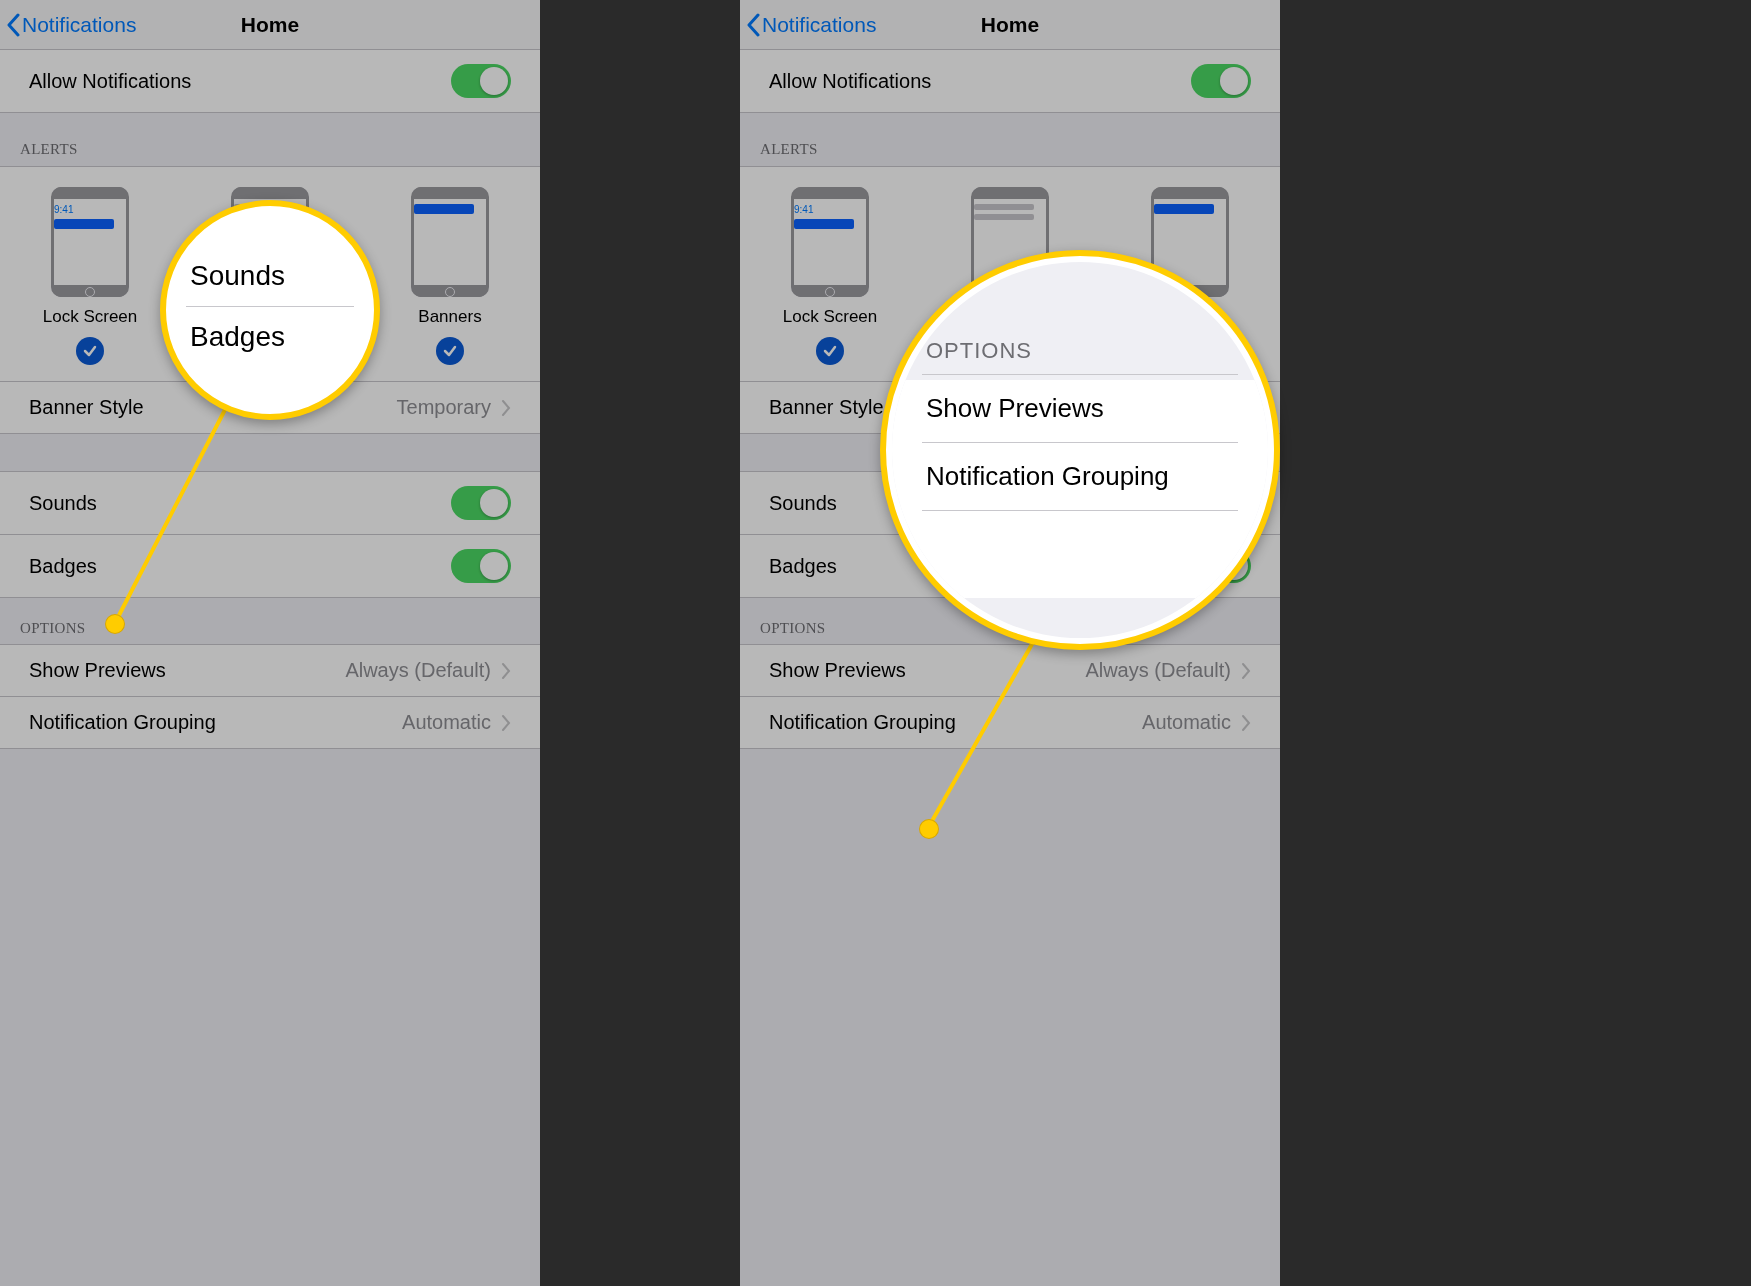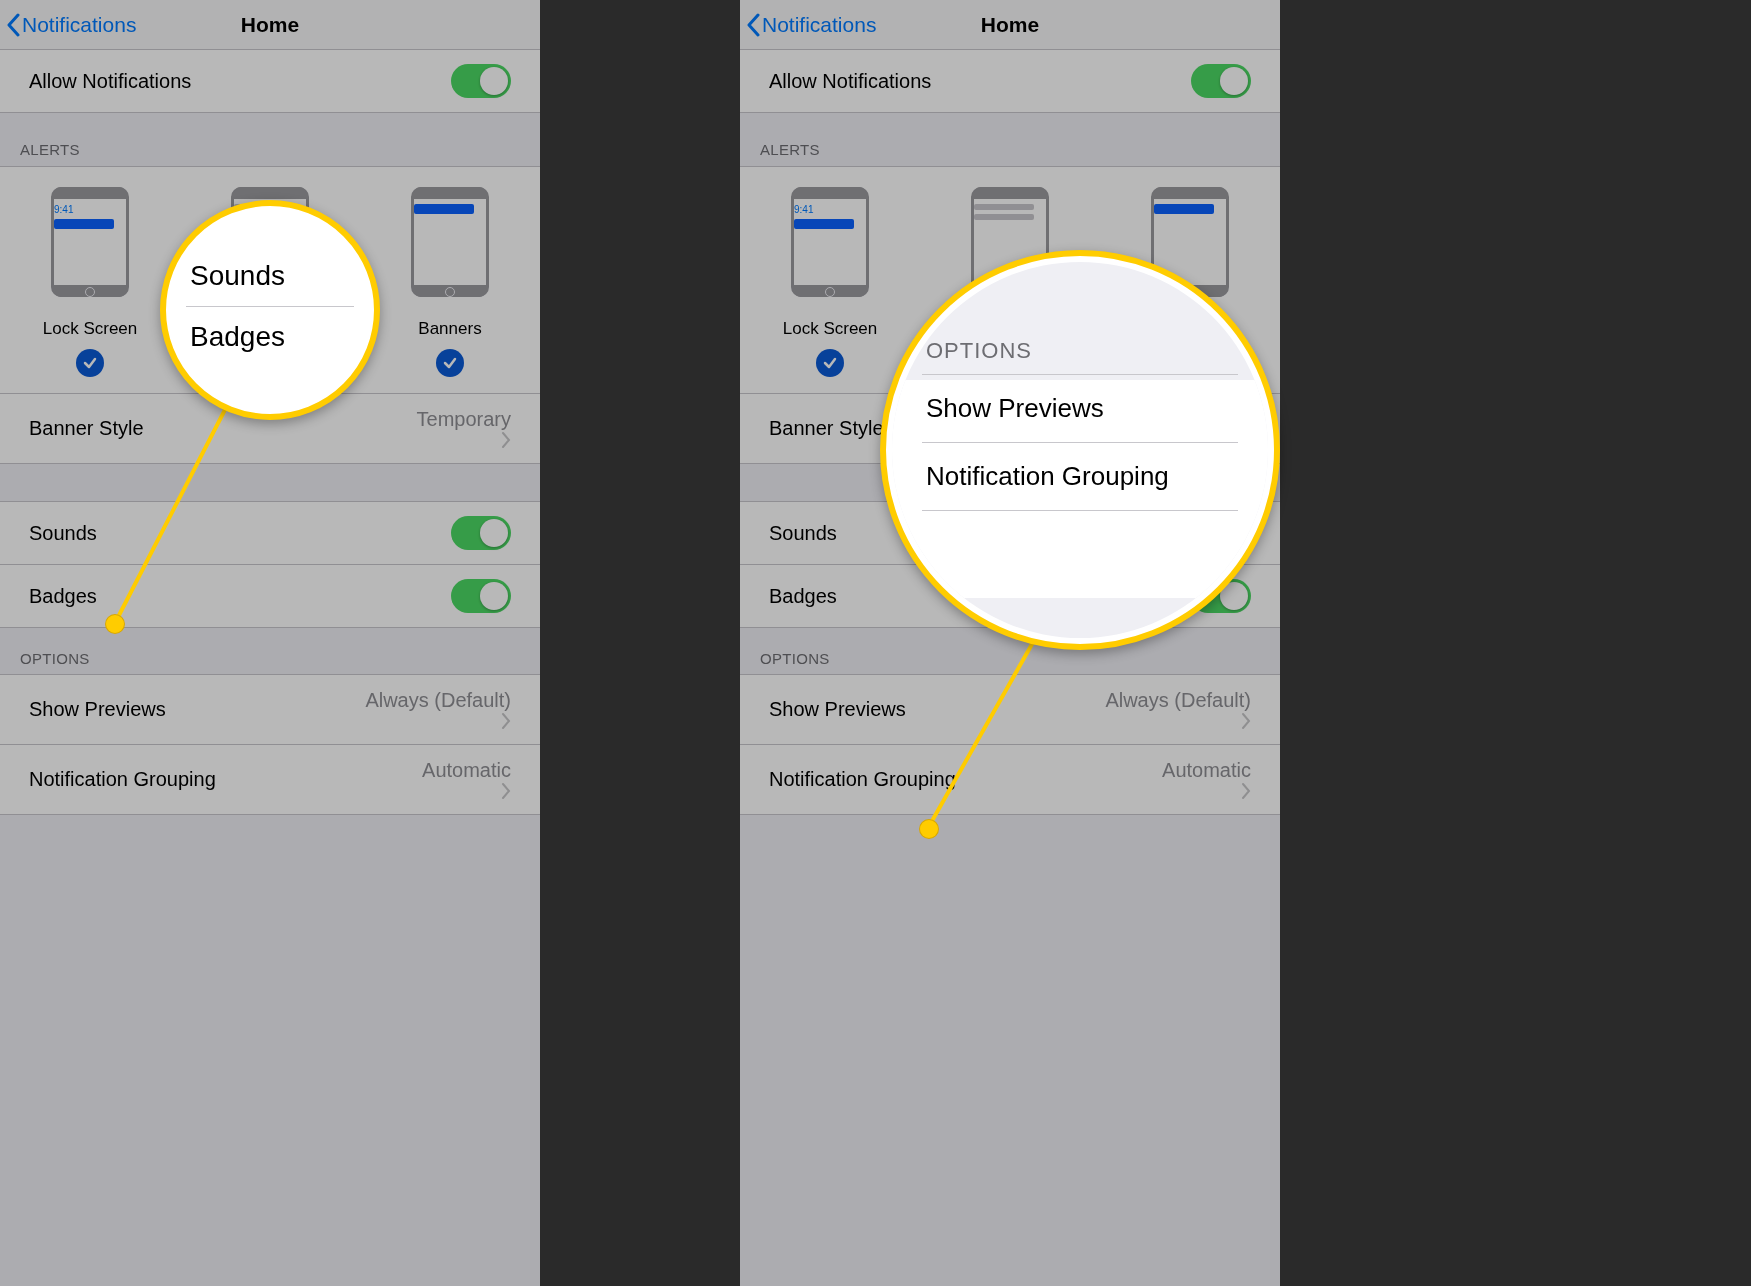--- a/index.html
+++ b/index.html
@@ -7,39 +7,39 @@
   .stage { position: relative; width: 1726px; height: 1286px; background: #4d7c0f; overflow: hidden; }
   .pane { position: absolute; top: 0; width: 540px; height: 1286px; background: #efeff4; }
   .pane-left { left: 0; }
   .pane-right { left: 740px; width: 540px; }
   
   .dim-overlay { position: absolute; inset: 0; background: rgba(0,0,0,0.28); pointer-events: none; z-index: 50; }
   .navbar { position: relative; height: 50px; background: #f7f7f8; border-bottom: 1px solid #c8c7cc; display: flex; align-items: center; }
   .back { display: flex; align-items: center; color: #007aff; font-size: 21px; padding-left: 6px; }
   .chev-left { width: 14px; height: 24px; margin-right: 2px; }
   .nav-title { position: absolute; left: 50%; transform: translateX(-50%); font-weight: 600; font-size: 21px; color: #000; }
-  .section-header { font-size: 15px; color: #6d6d72; text-transform: uppercase; letter-spacing: 0.3px; padding: 28px 20px 8px; }
+  .section-header { font-size: 15px; color: #6d6d72; text-transform: uppercase; letter-spacing: 0.3px; padding: 28px 20px 8px; font-family: Liberation Serif, serif; }
   .section-header.short { padding-top: 22px; }
   .row { background: #fff; border-top: 1px solid #c8c7cc; border-bottom: 1px solid #c8c7cc; display: flex; align-items: center; justify-content: space-between; padding: 14px 29px; font-size: 20px; color: #000; margin-top: -1px; }
-  .row .value { color: #8e8e93; font-size: 20px; display: flex; align-items: flex-end; flex-direction: column; }
+  .row .value { color: #8e8e93; font-size: 20px; display: flex; align-items: center; }
   .row .chev { width: 10px; height: 18px; margin-left: 10px; opacity: .5; }
   .toggle { width: 60px; height: 34px; border-radius: 17px; background: #4cd964; position: relative; flex: none; }
   .toggle::after { content: ""; position: absolute; right: 3px; top: 3px; width: 28px; height: 28px; border-radius: 50%; background: #fff; box-shadow: 0 1px 3px rgba(0,0,0,.3); }
   .alerts-box { background: #fff; border-top: 1px solid #c8c7cc; border-bottom: 1px solid #c8c7cc; padding: 20px 0 16px; display: flex; justify-content: space-around; }
   .alert-opt { display: flex; flex-direction: column; align-items: center; width: 33%; }
   .mini-phone { width: 78px; height: 110px; border: 3px solid #9a9a9f; border-radius: 10px; background: #fff; position: relative; display: flex; flex-direction: column; align-items: flex-start; }
   .mini-phone .notch { position: absolute; top: -3px; left: 0; right: 0; height: 12px; background: #9a9a9f; border-radius: 7px 7px 0 0; }
   .mini-phone .time { margin-top: 14px; font-size: 10px; color: #007aff; }
   .mini-phone .bar { width: 60px; height: 10px; background: #0a62ff; border-radius: 2px; margin-top: 4px; }
   .mini-phone .bar.top { margin-top: 14px; }
   .mini-phone .home-btn { position: absolute; bottom: -3px; left:0; right:0; height: 12px; background:#9a9a9f; border-radius:0 0 7px 7px; }
   .mini-phone .home-btn::after { content:""; position:absolute; left:50%; top:2px; width:8px; height:8px; border:1px solid #efeff4; border-radius:50%; transform:translateX(-50%); }
   .mini-phone .two-bars { margin-top: 14px; width: 60px; }
   .mini-phone .two-bars div { height: 6px; background:#c8c7cc; border-radius:2px; margin-bottom:4px; }
-  .alert-opt .label { margin-top: 22px; font-size: 17px; color: #000; }
+  .alert-opt .label { margin-top: 10px; font-size: 17px; color: #000; }
   .check { margin-top: 10px; width: 28px; height: 28px; border-radius: 50%; background: #0a5ad6; display:flex; align-items:center; justify-content:center; }
   .check svg { width: 16px; height: 16px; }
   .gap { height: 38px; }
   .row + .row { border-top: 1px solid #c8c7cc; }
   
   .bubble { position: absolute; border-radius: 50%; background: #fff; border: 6px solid #ffcc00; z-index: 60; box-shadow: 0 4px 12px rgba(0,0,0,.3); }
   .bubble-1 { left: 160px; top: 200px; width: 220px; height: 220px; }
   .bubble-2 { left: 880px; top: 250px; width: 400px; height: 400px; }
   .bubble-inner { padding: 40px 20px 0 20px; font-size: 28px; color:#000; }
   .bubble-inner .line { padding: 14px 4px; border-bottom: 1px solid #c8c7cc; }

